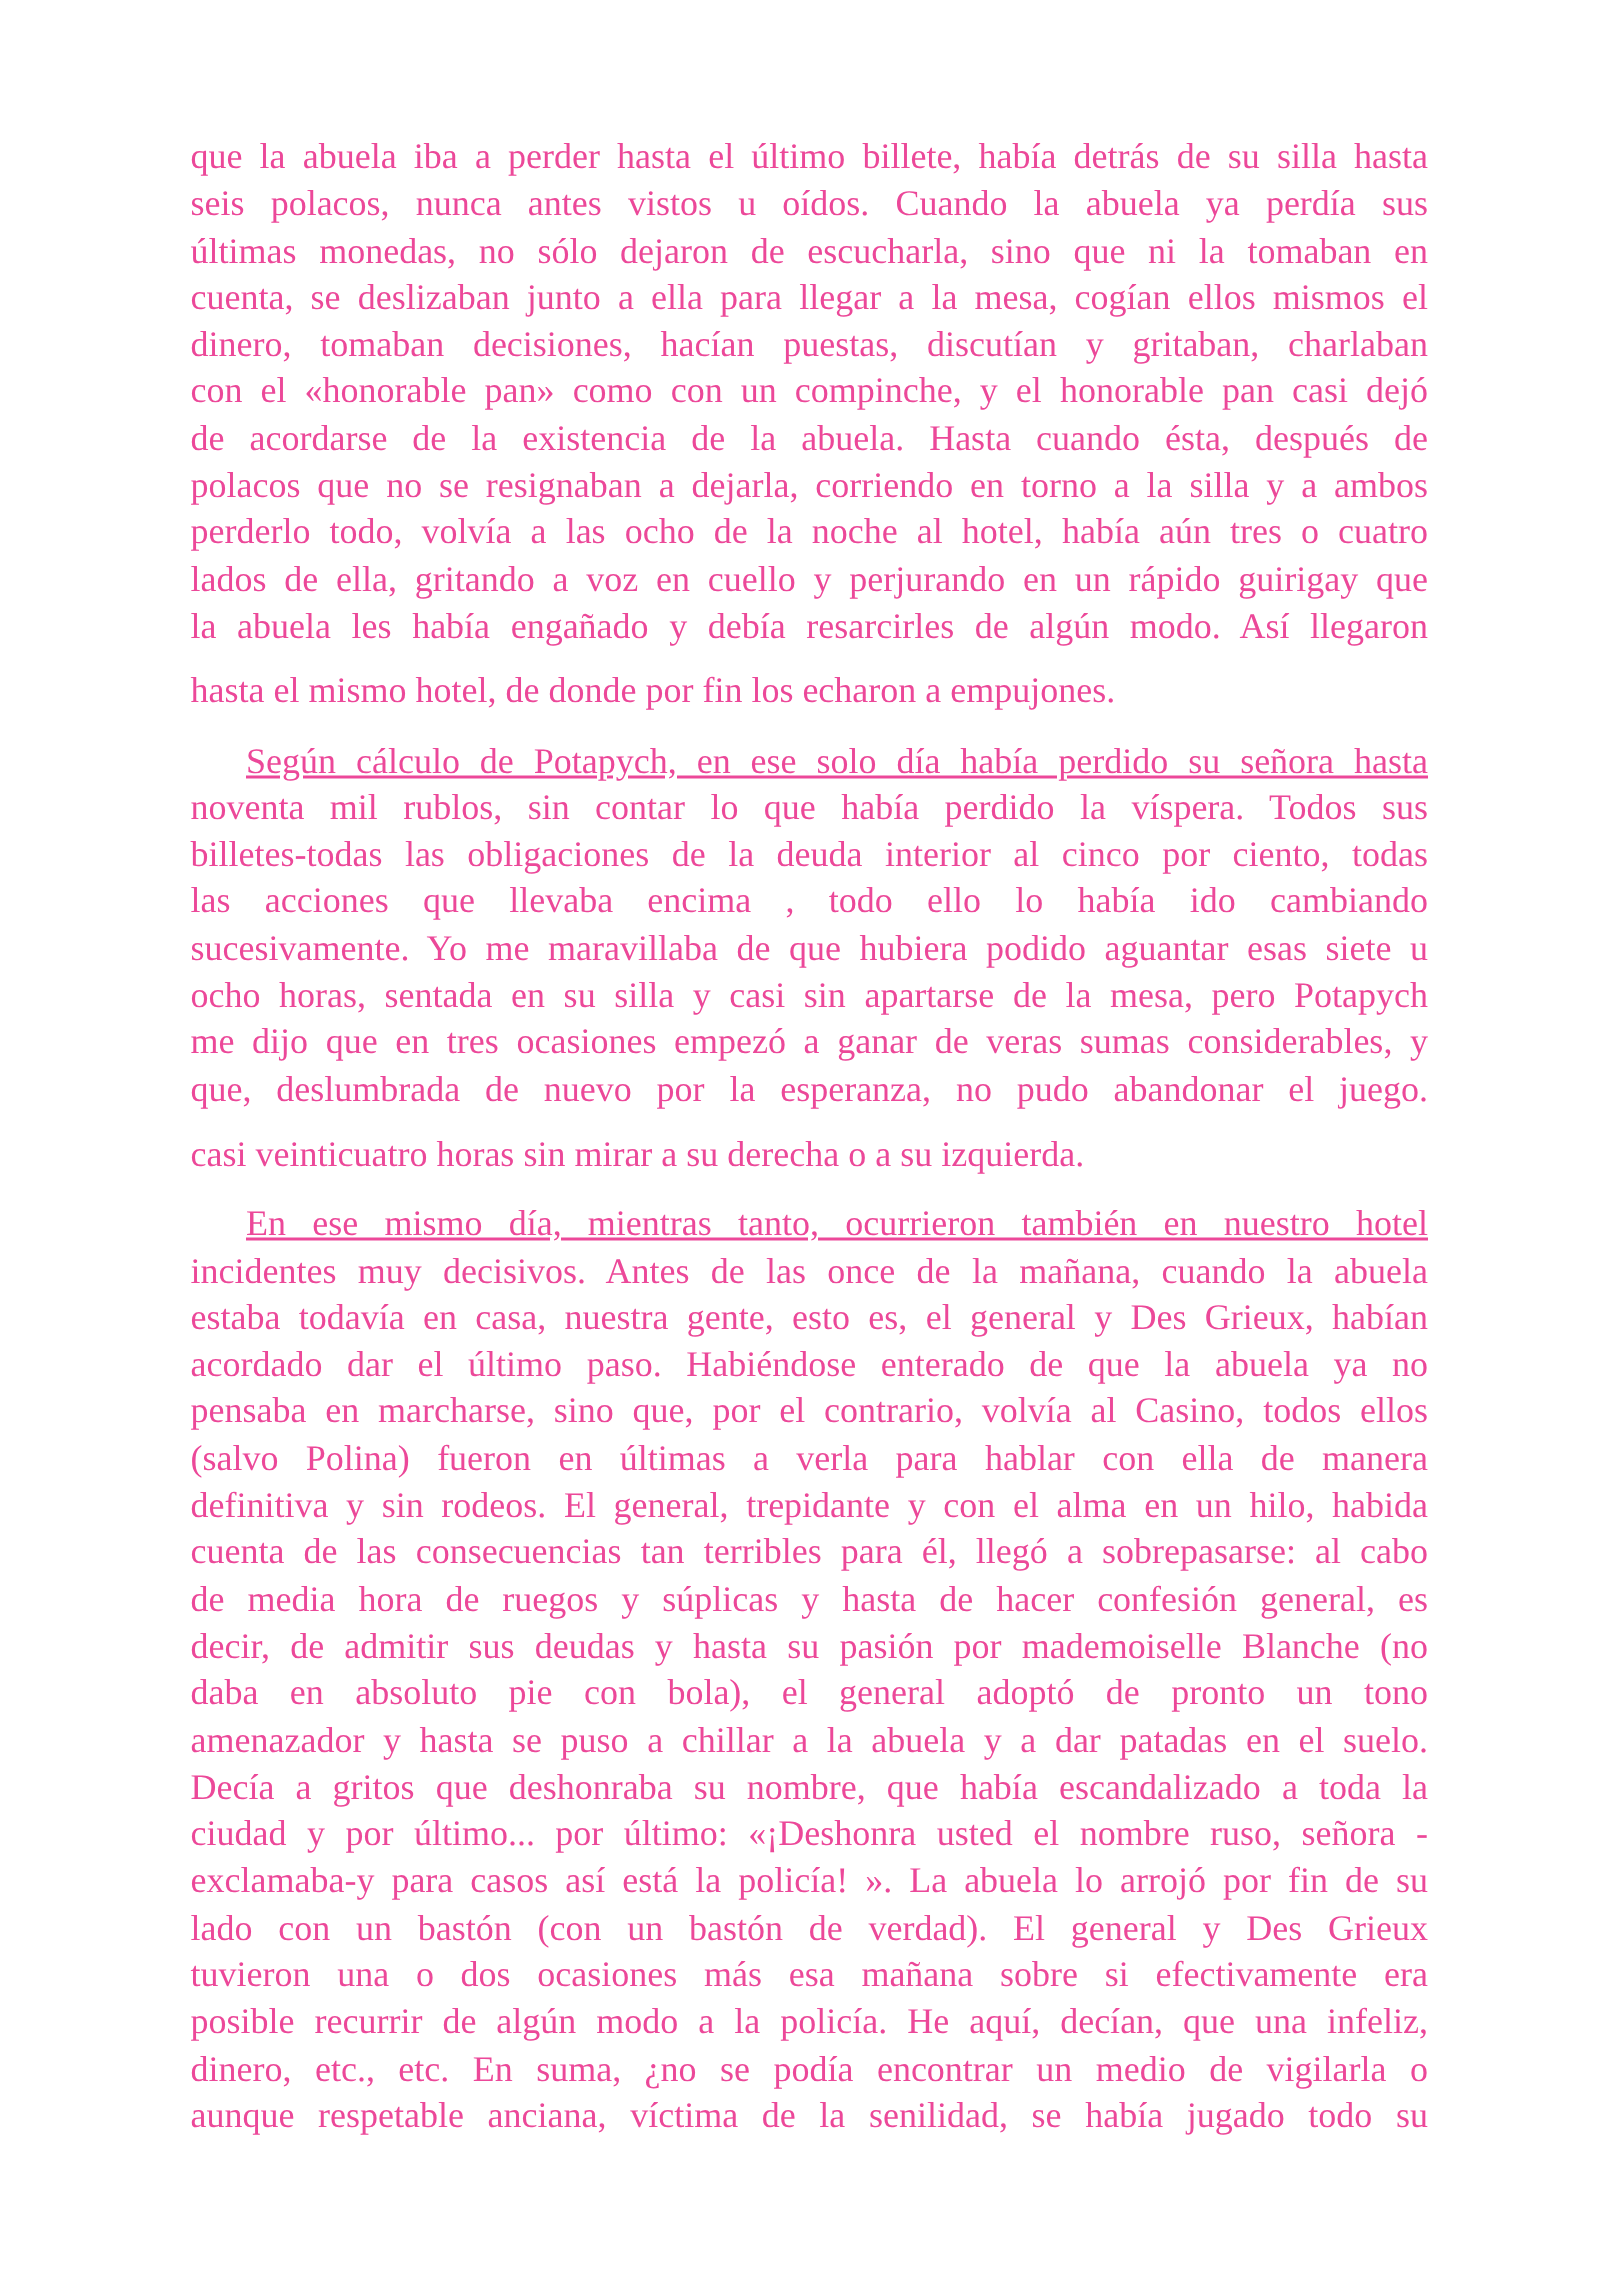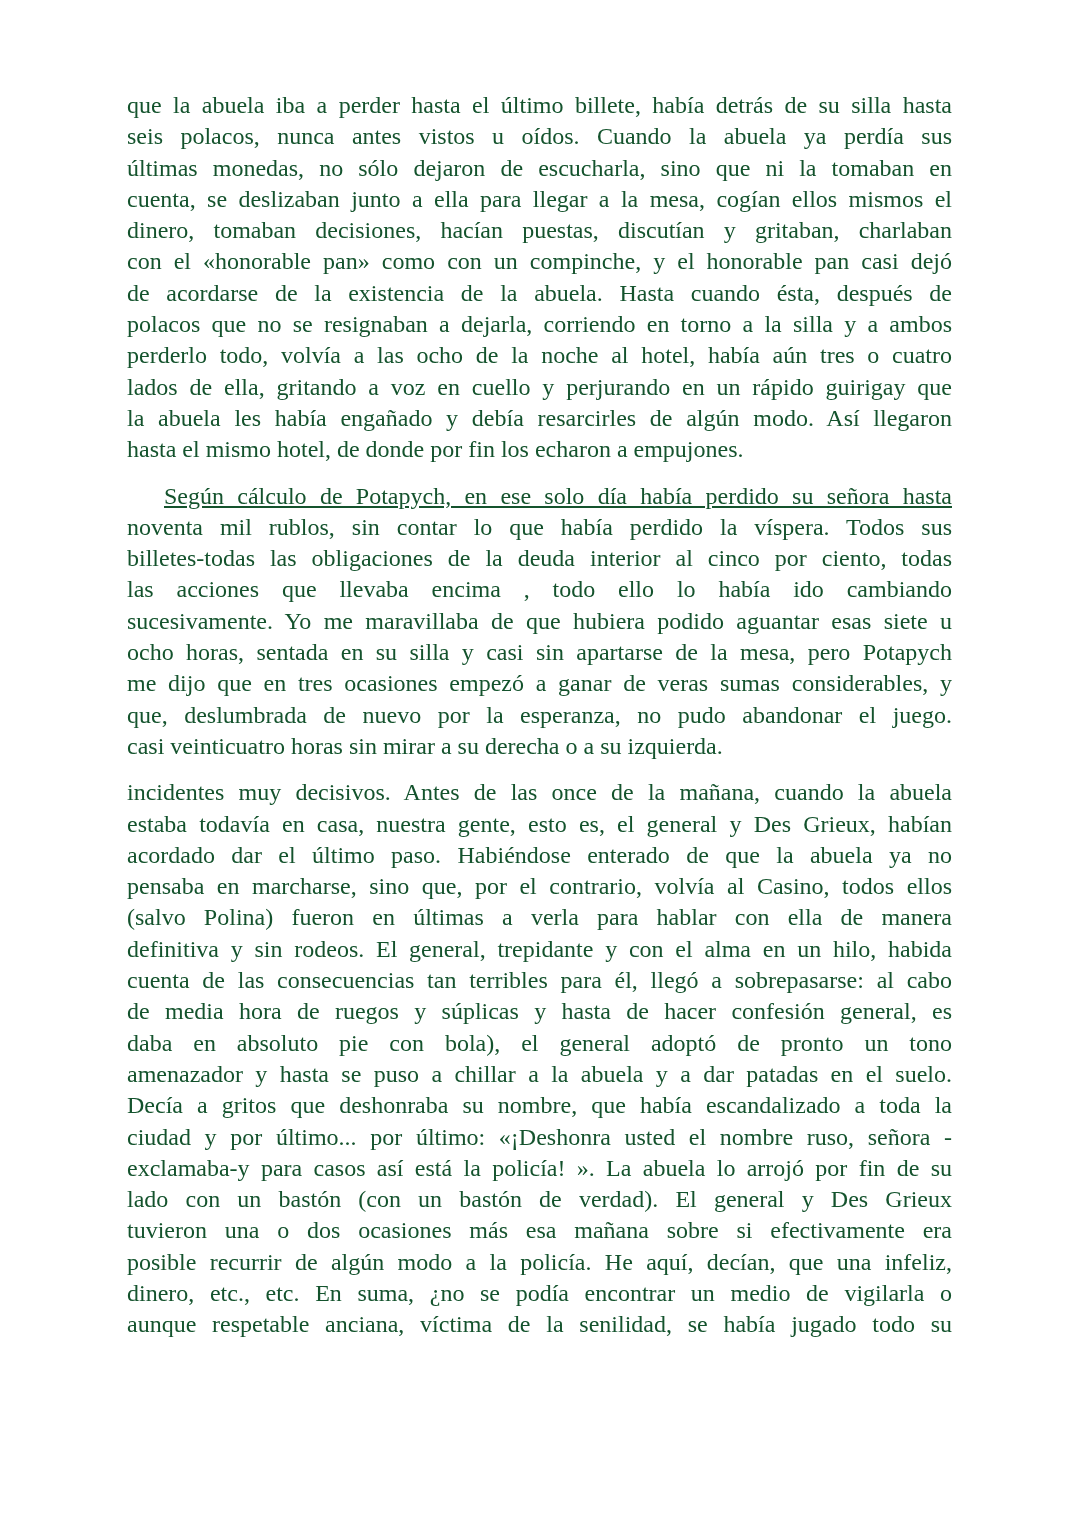--- a/index.html
+++ b/index.html
@@ -1,27 +1,27 @@
 <!DOCTYPE html>
 <html><head>
 <meta charset="utf-8">
 <style>
   html, body { margin: 0; padding: 0; background: #ffffff; }
   body { width: 1080px; height: 1527px; position: relative; overflow: hidden; }
   .page {
     position: absolute; left: 127px; top: 90px; width: 825px;
     font-family: "Liberation Serif", "DejaVu Serif", serif;
-    font-size: 24px; color: #14532d;
+    font-size: 24px; color: #ec4899;
   }
   .para { margin: 0 0 15px 0; }
   .line {
     display: block; height: 31.3px; line-height: 31.3px;
     white-space: nowrap; text-align: justify; text-align-last: justify;
   }
-  .line.last { text-align-last: left; }
+  .line.last { text-align-last: left; margin-top: 12px; }
   .line.indent { padding-left: 37px; text-decoration: underline; }
 </style>
 </head>
 <body>
 
 <div class="page">
 
   <div class="para">
     <span class="line">que la abuela iba a perder hasta el último billete, había detrás de su silla hasta</span>
     <span class="line">seis polacos, nunca antes vistos u oídos. Cuando la abuela ya perdía sus</span>
@@ -43,28 +43,30 @@
     <span class="line">billetes-todas las obligaciones de la deuda interior al cinco por ciento, todas</span>
     <span class="line">las acciones que llevaba encima , todo ello lo había ido cambiando</span>
     <span class="line">sucesivamente. Yo me maravillaba de que hubiera podido aguantar esas siete u</span>
     <span class="line">ocho horas, sentada en su silla y casi sin apartarse de la mesa, pero Potapych</span>
     <span class="line">me dijo que en tres ocasiones empezó a ganar de veras sumas considerables, y</span>
     <span class="line">que, deslumbrada de nuevo por la esperanza, no pudo abandonar el juego.</span>
     <span class="line last">casi veinticuatro horas sin mirar a su derecha o a su izquierda.</span>
   </div>
 
   <div class="para">
+    <span class="line indent">En ese mismo día, mientras tanto, ocurrieron también en nuestro hotel</span>
     <span class="line">incidentes muy decisivos. Antes de las once de la mañana, cuando la abuela</span>
     <span class="line">estaba todavía en casa, nuestra gente, esto es, el general y Des Grieux, habían</span>
     <span class="line">acordado dar el último paso. Habiéndose enterado de que la abuela ya no</span>
     <span class="line">pensaba en marcharse, sino que, por el contrario, volvía al Casino, todos ellos</span>
     <span class="line">(salvo Polina) fueron en últimas a verla para hablar con ella de manera</span>
     <span class="line">definitiva y sin rodeos. El general, trepidante y con el alma en un hilo, habida</span>
     <span class="line">cuenta de las consecuencias tan terribles para él, llegó a sobrepasarse: al cabo</span>
     <span class="line">de media hora de ruegos y súplicas y hasta de hacer confesión general, es</span>
+    <span class="line">decir, de admitir sus deudas y hasta su pasión por mademoiselle Blanche (no</span>
     <span class="line">daba en absoluto pie con bola), el general adoptó de pronto un tono</span>
     <span class="line">amenazador y hasta se puso a chillar a la abuela y a dar patadas en el suelo.</span>
     <span class="line">Decía a gritos que deshonraba su nombre, que había escandalizado a toda la</span>
     <span class="line">ciudad y por último... por último: «¡Deshonra usted el nombre ruso, señora -</span>
     <span class="line">exclamaba-y para casos así está la policía! ». La abuela lo arrojó por fin de su</span>
     <span class="line">lado con un bastón (con un bastón de verdad). El general y Des Grieux</span>
     <span class="line">tuvieron una o dos ocasiones más esa mañana sobre si efectivamente era</span>
     <span class="line">posible recurrir de algún modo a la policía. He aquí, decían, que una infeliz,</span>
     <span class="line">dinero, etc., etc. En suma, ¿no se podía encontrar un medio de vigilarla o</span>
     <span class="line">aunque respetable anciana, víctima de la senilidad, se había jugado todo su</span>

